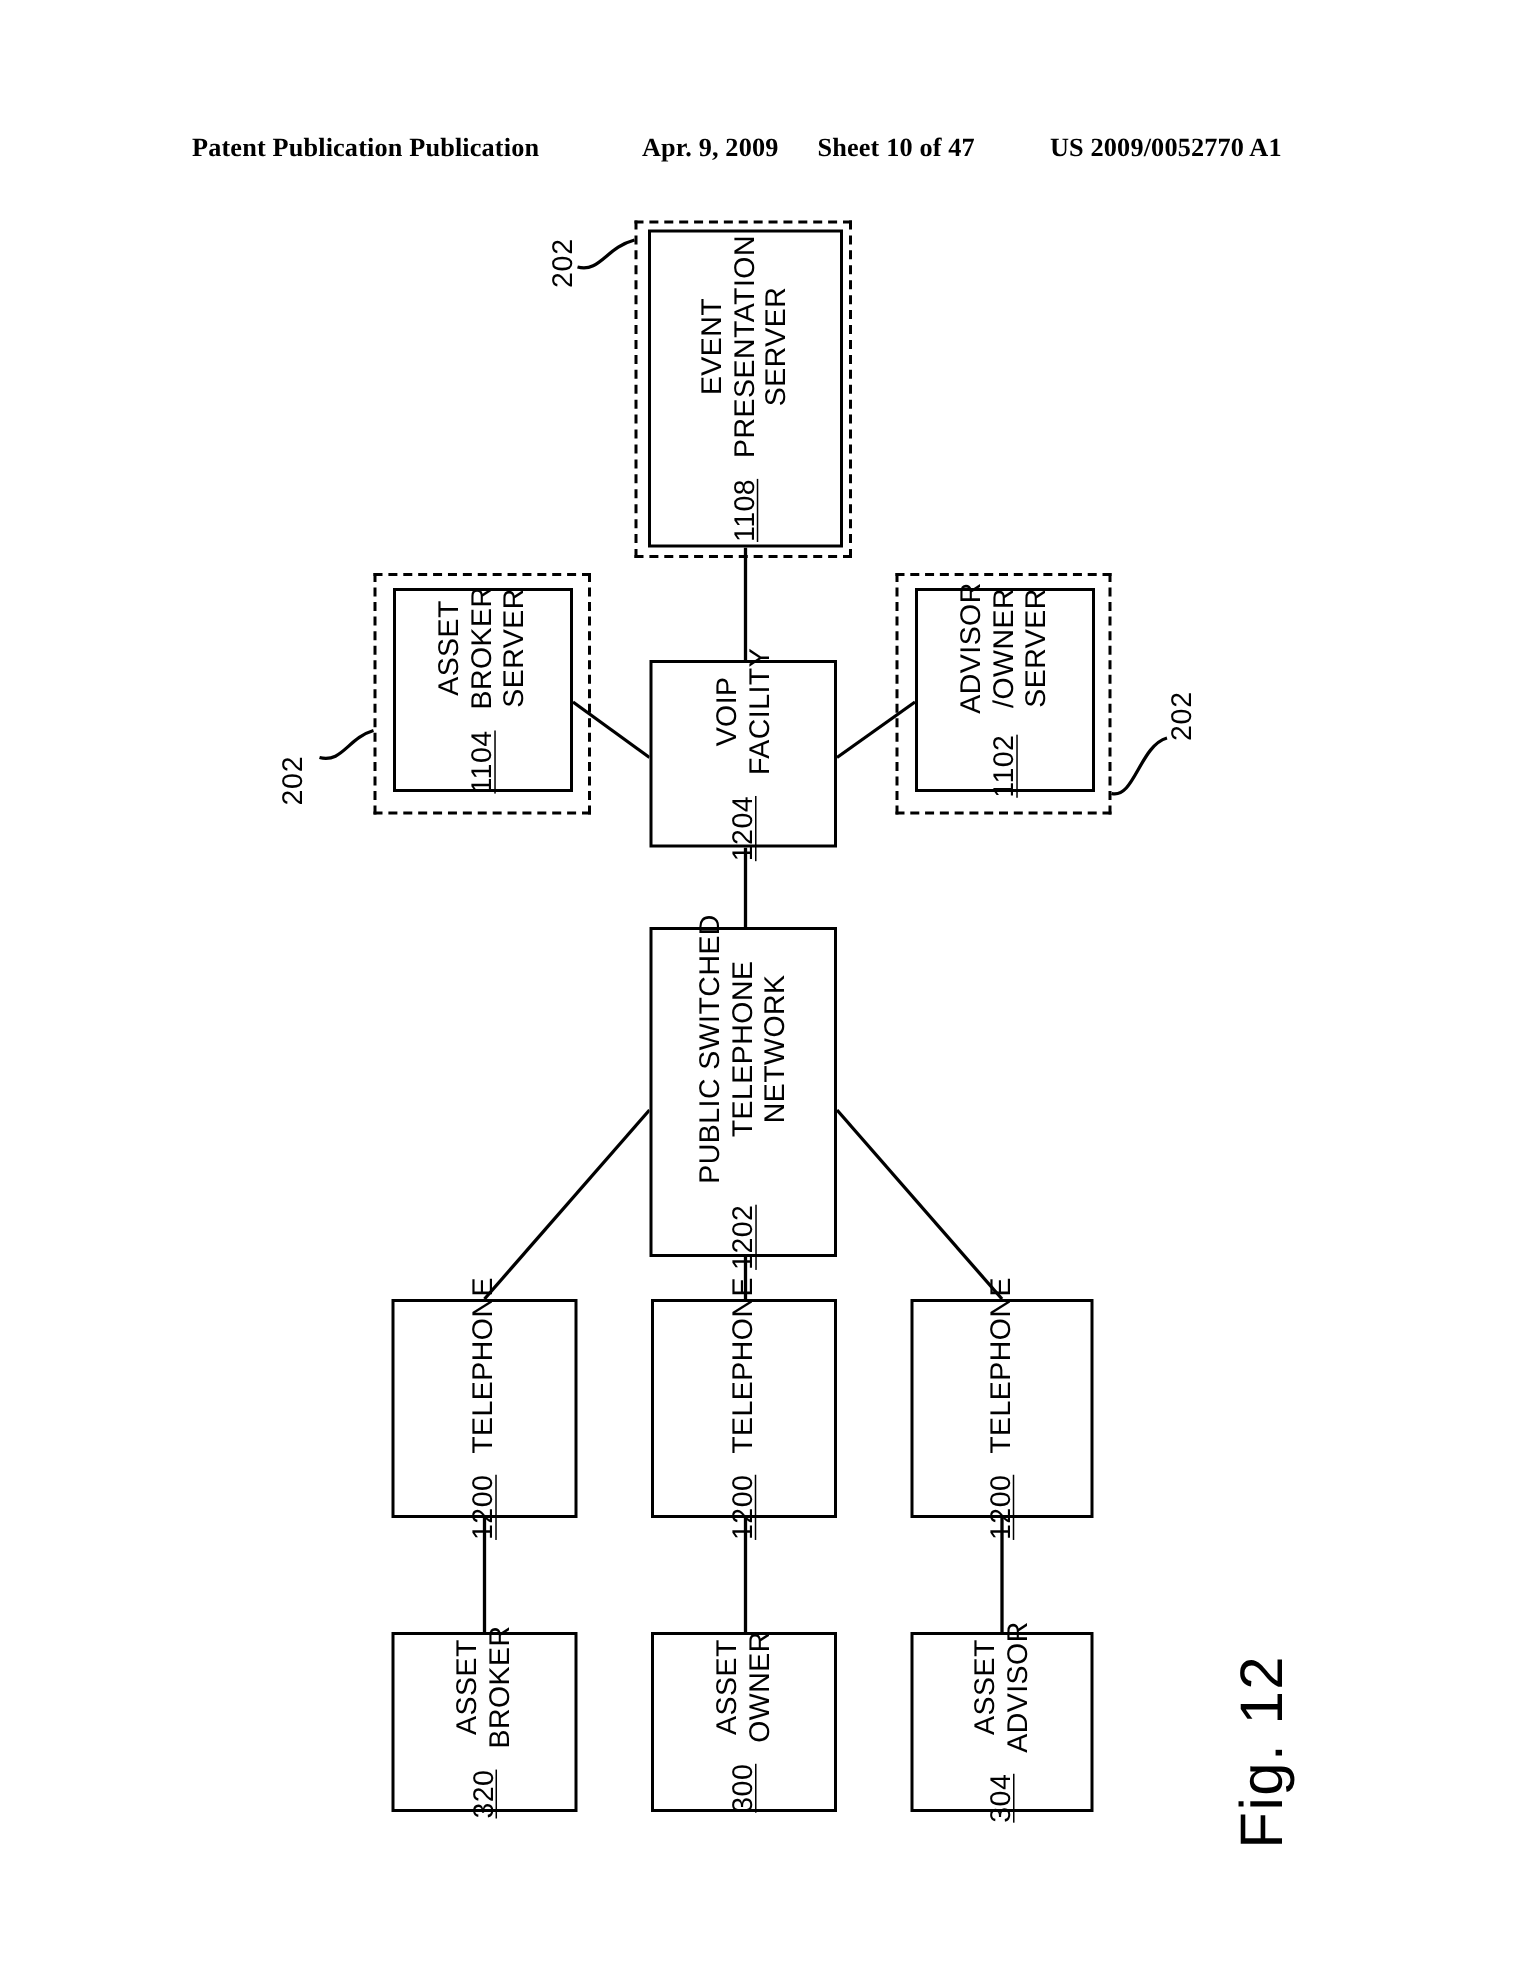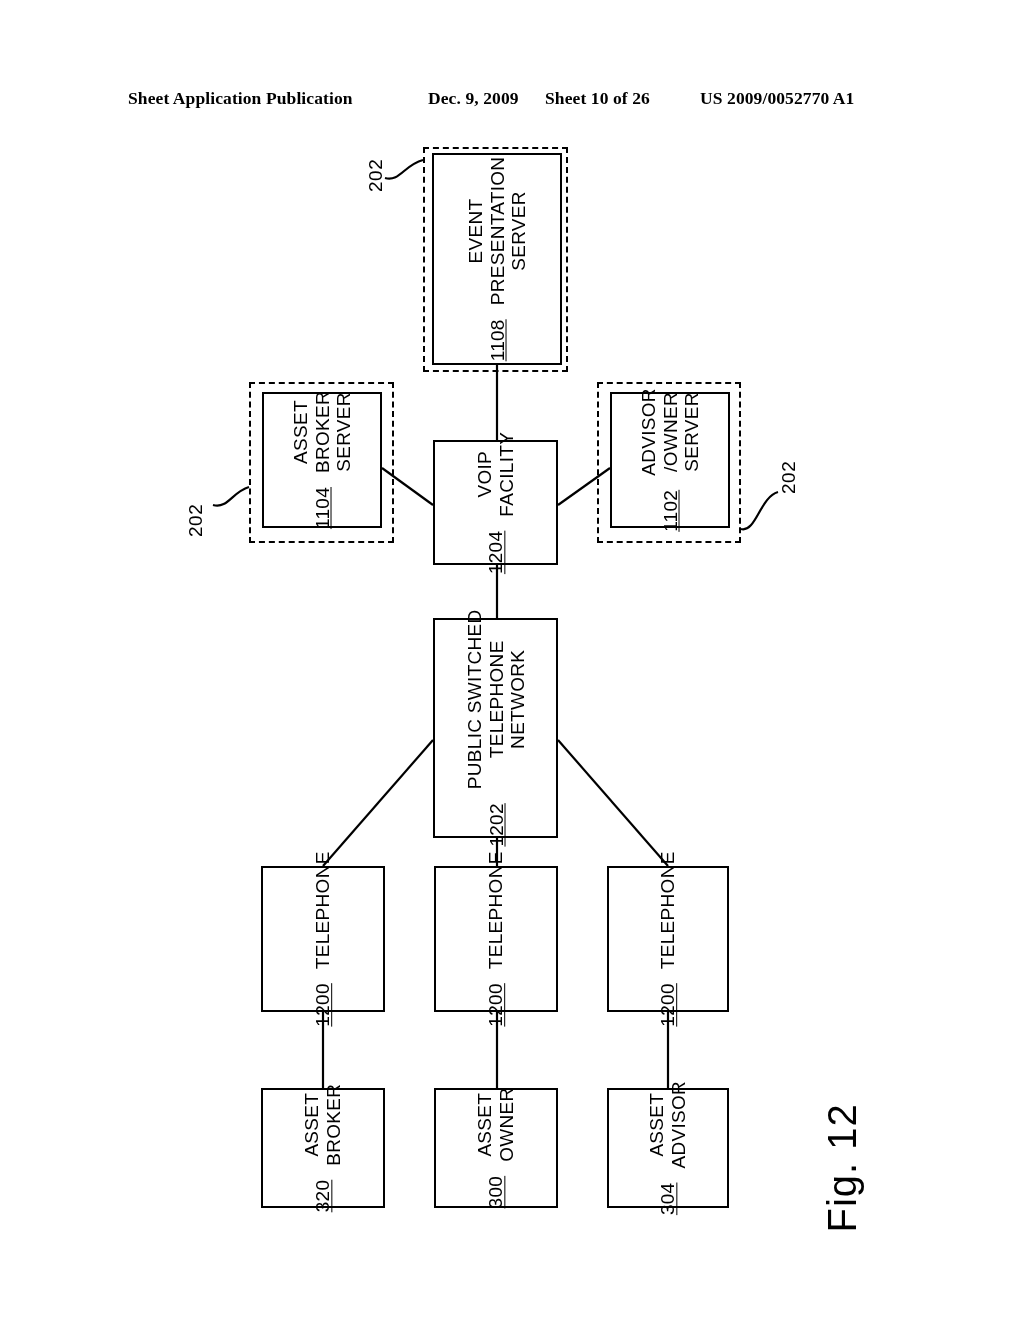--- a/index.html
+++ b/index.html
@@ -129,23 +129,23 @@
     stroke-width: 2.2;
     fill: none;
   }
 </style>
 </head>
 <body>
 
 <div id="page">
 
   <div class="header">
-    <span class="hdr-pub">Sheet Application Publication</span>
-    <span class="hdr-date">Dec. 9, 2009</span>
-    <span class="hdr-sheet">Sheet 10 of 26</span>
+    <span class="hdr-pub">Patent Publication Publication</span>
+    <span class="hdr-date">Apr. 9, 2009</span>
+    <span class="hdr-sheet">Sheet 10 of 47</span>
     <span class="hdr-num">US 2009/0052770 A1</span>
   </div>
 
   <svg id="connectors" viewBox="0 0 1024 1320" width="1024" height="1320">
 
     <line x1="497" y1="365" x2="497" y2="440"></line>
 
     <line x1="433" y1="505" x2="382" y2="468"></line>
 
     <line x1="558" y1="505" x2="610" y2="468"></line>

